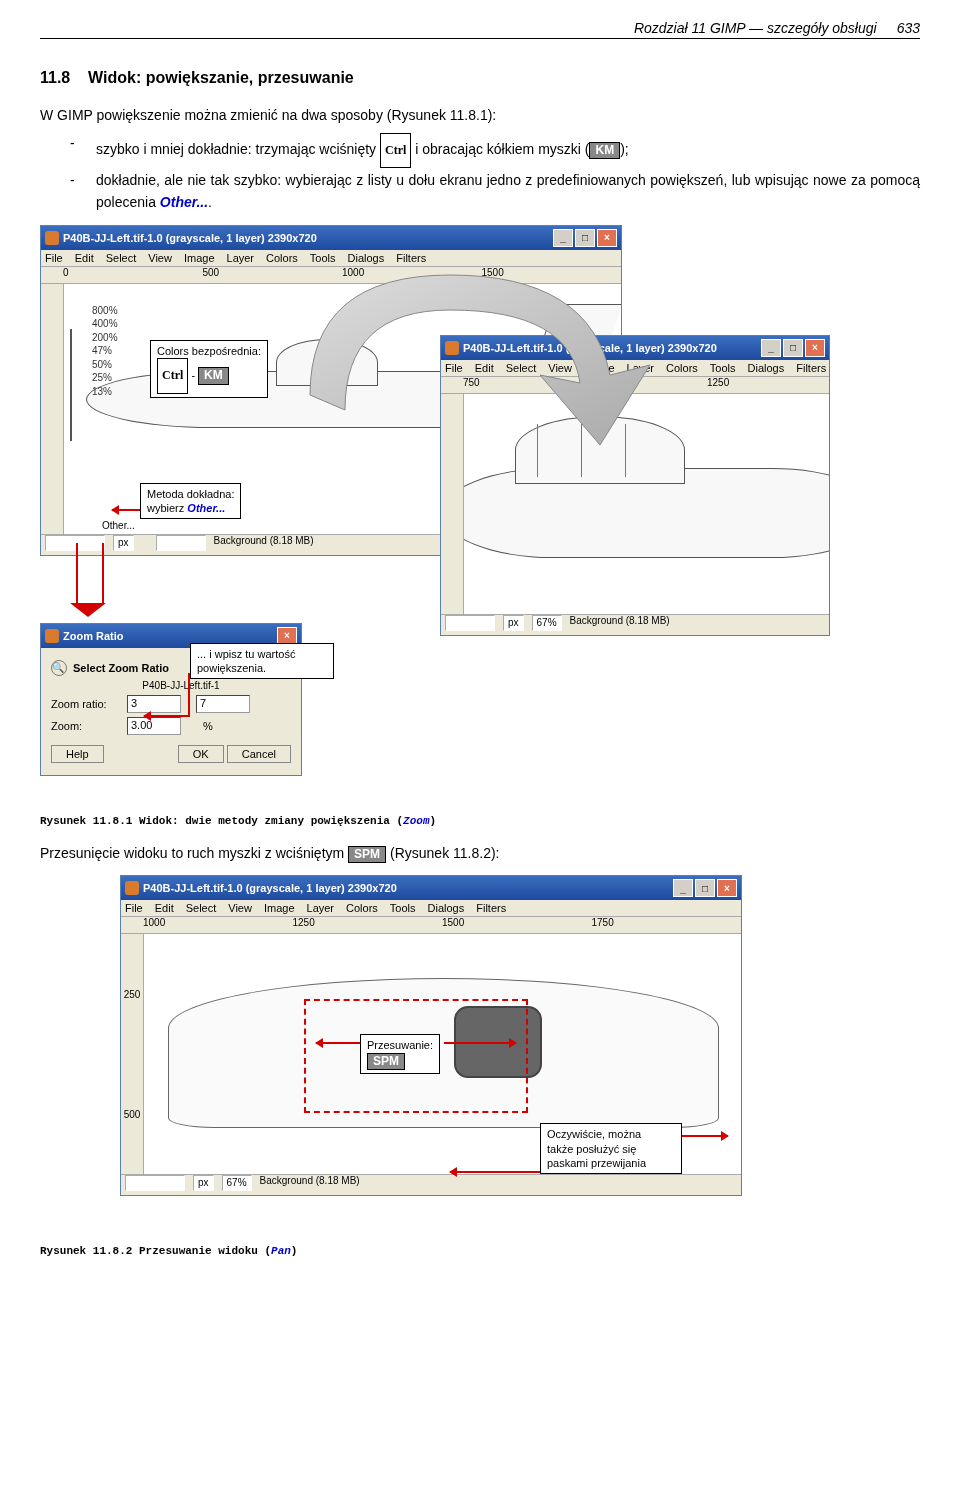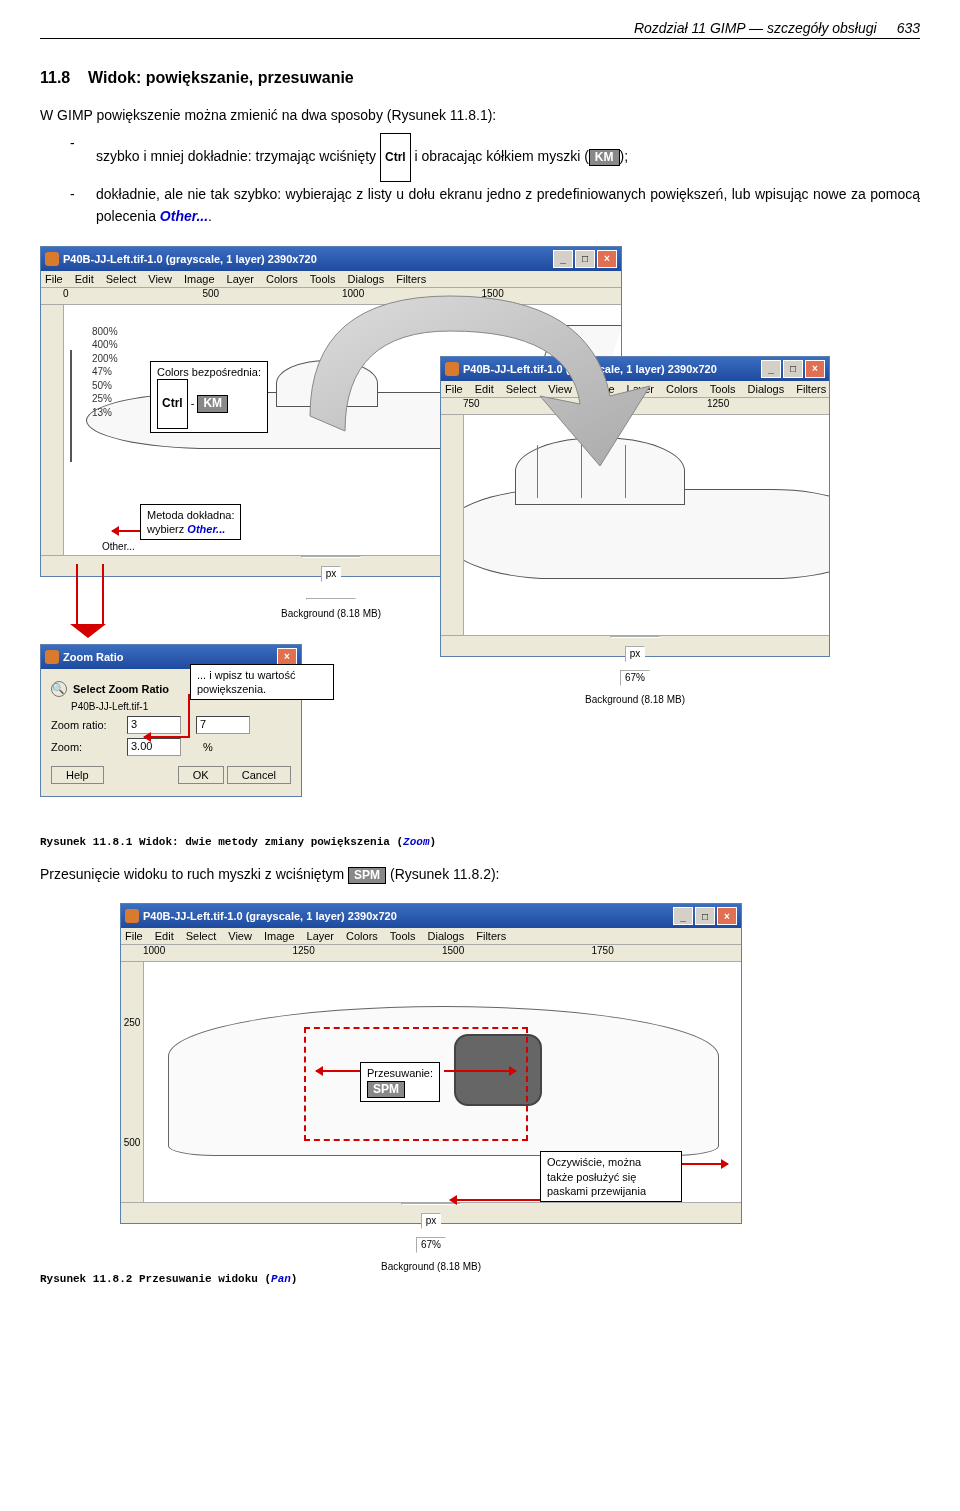--- a/index.html
+++ b/index.html
@@ -44,25 +44,26 @@
     text-align: justify;
   }
   .bullet-dash {
     width: 26px;
     flex-shrink: 0;
   }
   .bullet-content { flex: 1; }
   .kbd {
     display: inline-block;
     border: 1px solid #000;
-    padding: 16px 4px;
+    padding: 9px 4px;
     font-size: 12px;
     font-weight: bold;
     background: #fff;
     line-height: 1.3;
+    font-family: Liberation Serif, serif;
   }
   .kbd-dark {
     display: inline-block;
     border: 1px solid #000;
     padding: 0 5px;
     font-size: 12px;
     font-weight: bold;
     background: #888;
     color: #fff;
     line-height: 1.3;
@@ -131,25 +132,23 @@
     flex: 1;
     background: #fff;
     position: relative;
     overflow: hidden;
   }
   .statusbar {
     background: #ece9d8;
     height: 20px;
     border-top: 1px solid #aaa;
     display: flex;
-    align-items: center;
     font-size: 10px;
     padding: 0 4px;
     gap: 8px;
-    flex-direction: column;
   }
   .status-box { border: 1px inset #fff; padding: 0 4px; background: #fff; height:14px; line-height:14px; }
 
   
   .plane-body {
     position: absolute;
     left: 4%; top: 35%;
     width: 90%; height: 22%;
     border: 1px solid #555;
     border-radius: 50% / 100%;
@@ -241,21 +240,21 @@
 
   .zoom-left-vals {
     position:absolute; left:28px; top:20px;
     font-size:10px; line-height:1.35; color:#333;
   }
   .zoom-other {
     position:absolute; left:38px; bottom:3px;
     font-size:10px;
   }
 
-  figure { margin: 18px 0 30px 0; position: relative; }
+  figure { margin: 11px 0 30px 0; position: relative; }
   .figcaption {
     font-size: 11px;
     margin: 14px 0 16px 0;
     font-family: Liberation Mono, monospace;
   }
   .figcaption .fc-label { font-weight: bold; }
 
   .copyright {
     text-align: right;
     font-style: italic;
@@ -456,21 +455,21 @@
       <div class="titlebar">
         <span style="width:14px;height:14px;background:#d97b2e;border-radius:3px;margin-right:4px;"></span>
         <span class="t-text">Zoom Ratio</span>
         <span class="winbtn close">×</span>
       </div>
       <div class="dlg-body">
         <div class="dlg-row">
           <span class="dlg-icon">🔍</span>
           <span class="bold">Select Zoom Ratio</span>
         </div>
-        <div style="font-size:10px;margin-left:20px;">P40B-JJ-Left.tif-1</div>
+        <div style="font-size:10px;margin-left:20px;text-align:center;">P40B-JJ-Left.tif-1</div>
         <div class="dlg-row">
           <span style="width:70px;">Zoom ratio:</span>
           <span class="dlg-input">3</span>
           <span>:</span>
           <span class="dlg-input">7</span>
         </div>
         <div class="dlg-row">
           <span style="width:70px;">Zoom:</span>
           <span class="dlg-input">3.00</span>
           <span style="width:10px;"></span>

